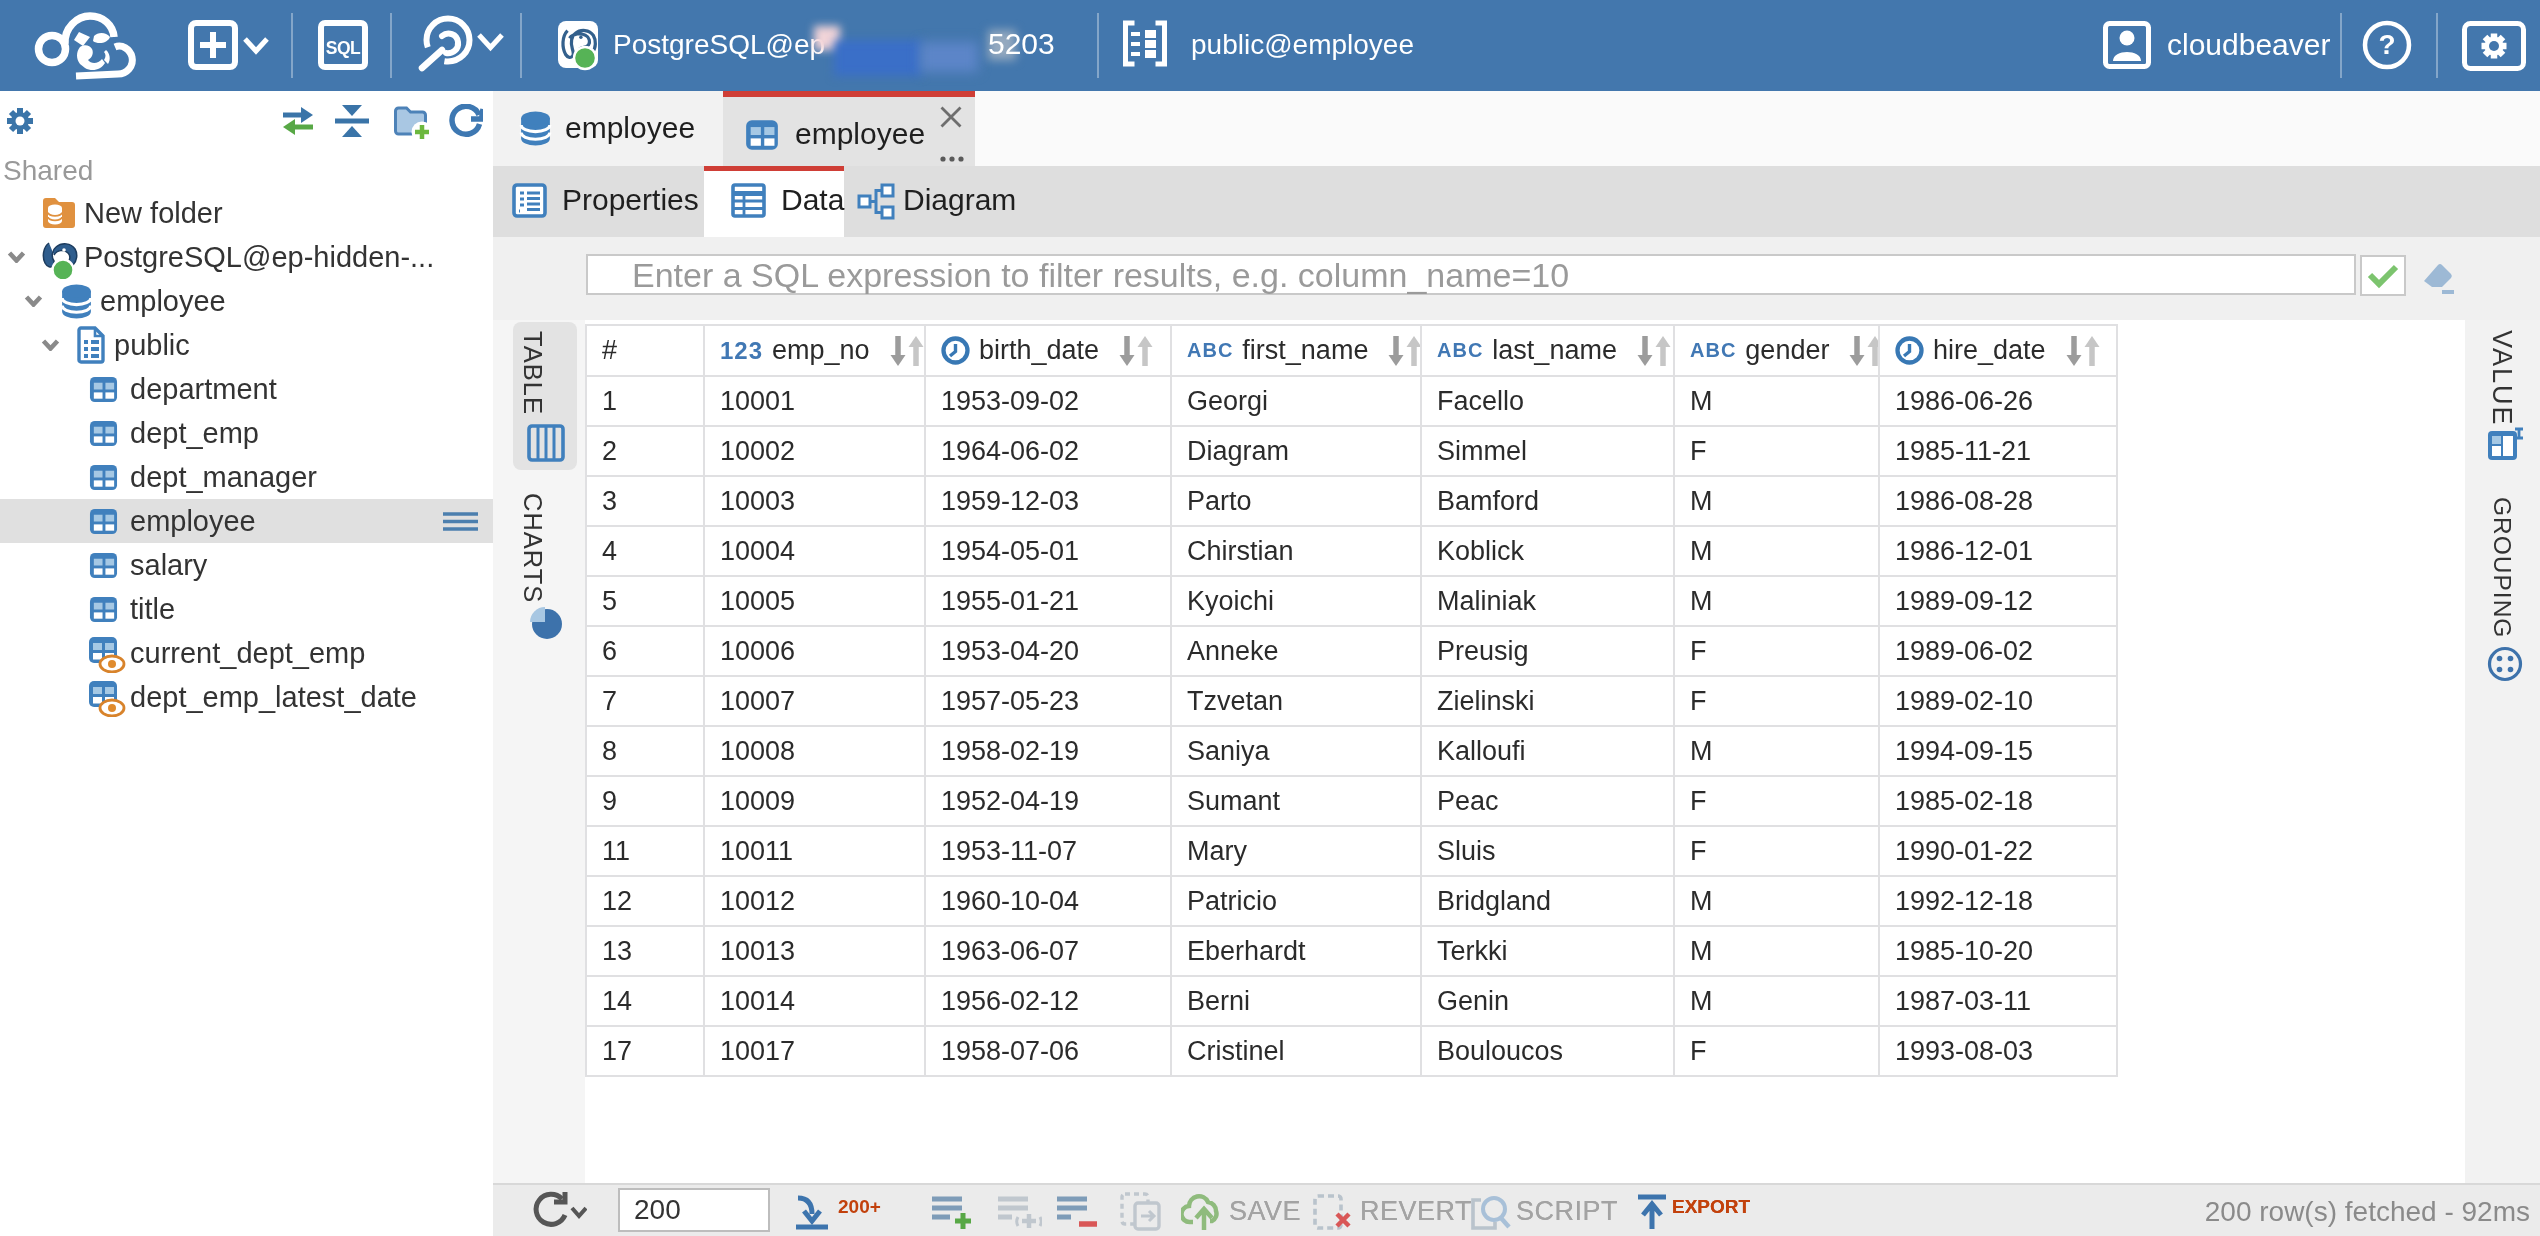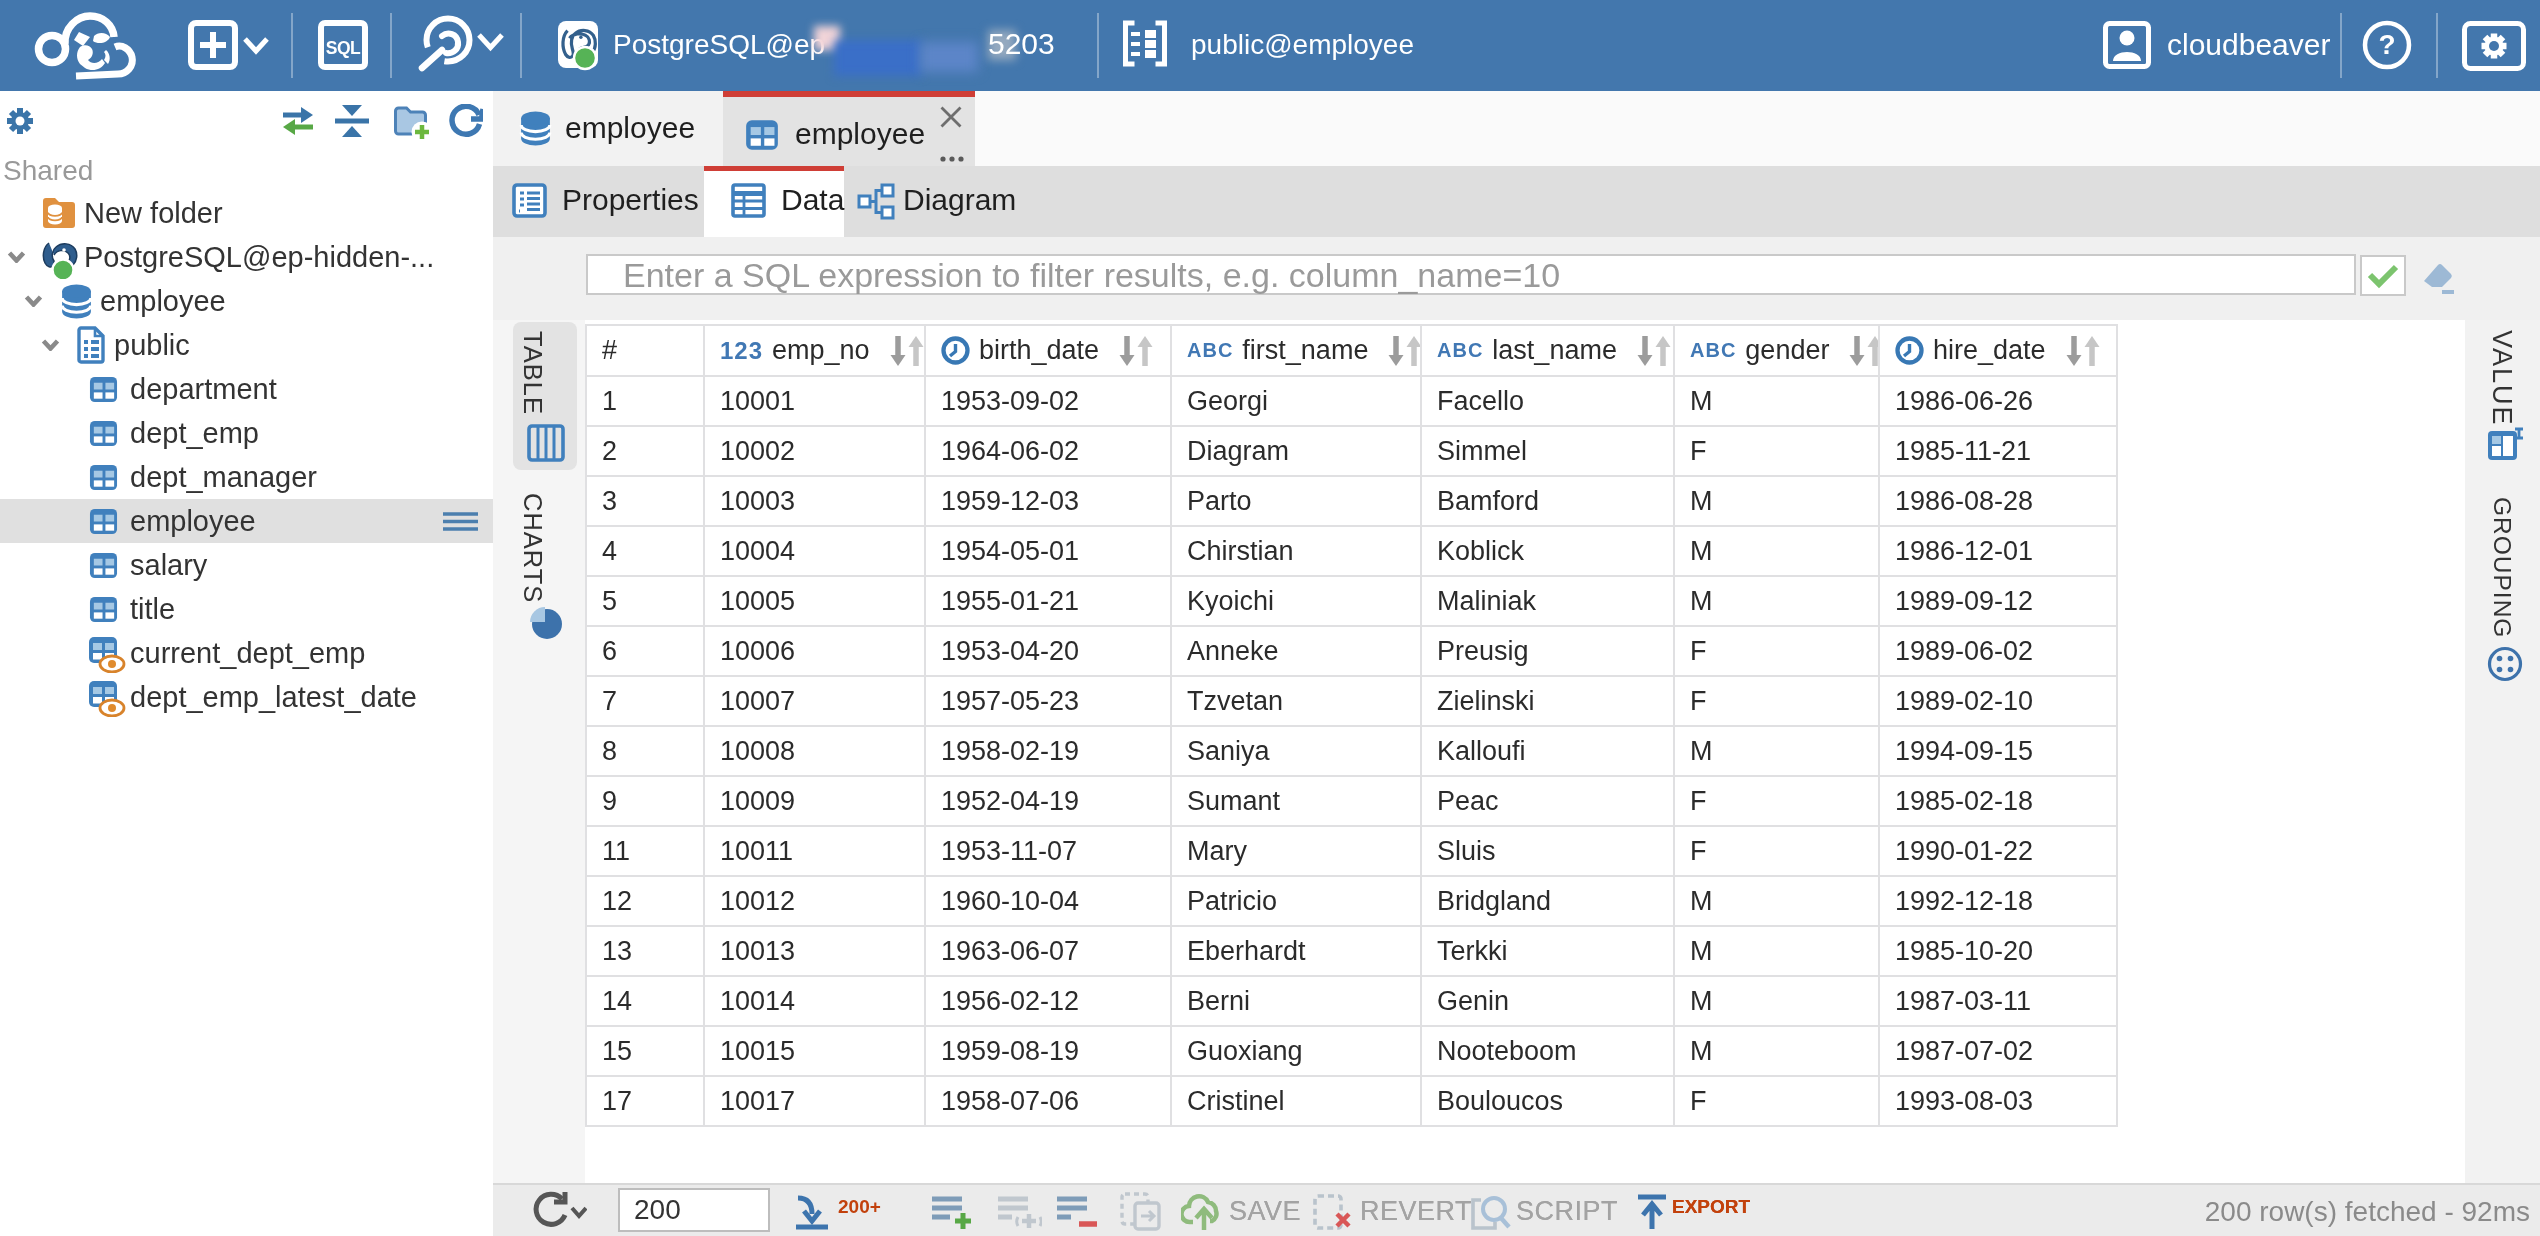--- a/index.html
+++ b/index.html
@@ -22,21 +22,21 @@
   #tab1 { left:0; top:0; width:230px; height:75px; background:#f2f2f2; }
   #tab2 { left:230px; top:0; width:252px; height:75px; background:#e3e3e3; border-top:6px solid #cf3e36; }
   .tabtxt { font-size:30px; color:#1f1f1f; }
 
   
   #subtabs { left:493px; top:166px; width:2047px; height:71px; background:#dedede; }
   #datatab { left:211px; top:0; width:140px; height:71px; background:#fff; border-top:5px solid #cf3e36; }
 
   
   #filterzone { left:493px; top:237px; width:2047px; height:83px; background:#f0f0f0; }
-  #filterinput { left:93px; top:17px; width:1770px; height:41px; background:#fff; border:2px solid #c9c9c9; color:#9a9a9a; font-size:34px; line-height:39px; padding-left:35px; }
+  #filterinput { left:93px; top:17px; width:1770px; height:41px; background:#fff; border:2px solid #c9c9c9; color:#9a9a9a; font-size:34px; line-height:39px; padding-left:44px; }
   #checkbtn { left:1867px; top:18px; width:46px; height:41px; background:#fff; border:2px solid #c9c9c9; }
 
   
   #resultzone { left:493px; top:320px; width:2047px; height:863px; background:#fff; overflow:hidden; }
   #leftstrip { left:0; top:0; width:92px; height:863px; background:#f5f5f5; }
   #tabletab { left:20px; top:2px; width:64px; height:148px; background:#e3e3e3; border-radius:8px; }
   .vtxt { transform:rotate(90deg); transform-origin:0 0; white-space:nowrap; font-size:27px; color:#333; letter-spacing:1px; line-height:30px; }
   #rightstrip { left:1972px; top:0; width:75px; height:863px; background:#f2f2f2; }
 
   
@@ -601,29 +601,20 @@
 <tr>
               <td>14</td>
               <td>10014</td>
               <td>1956-02-12</td>
               <td>Berni</td>
               <td>Genin</td>
               <td>M</td>
               <td>1987-03-11</td>
             </tr>
 <tr>
-              <td>15</td>
-              <td>10015</td>
-              <td>1959-08-19</td>
-              <td>Guoxiang</td>
-              <td>Nooteboom</td>
-              <td>M</td>
-              <td>1987-07-02</td>
-            </tr>
-<tr>
               <td>17</td>
               <td>10017</td>
               <td>1958-07-06</td>
               <td>Cristinel</td>
               <td>Bouloucos</td>
               <td>F</td>
               <td>1993-08-03</td>
             </tr>
 </tbody>
         </table>

